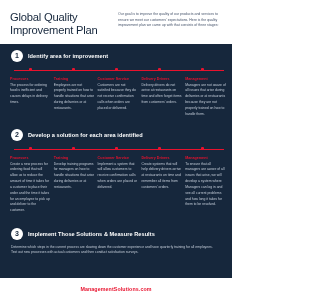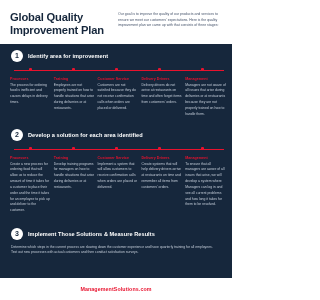--- a/index.html
+++ b/index.html
@@ -9,21 +9,21 @@
     background:#ffffff;
     overflow:hidden;
   }
   .page { width:232px; height:300px; position:relative; background:#ffffff; display:flex; flex-direction:column; }
 
   
   .header { background:#ffffff; padding:9px 10px 7px 10px; display:flex; align-items:flex-start; }
   .title {
     color:#16273c;
     font-size:11.2px;
-    font-weight:bold;
+    font-weight:normal;
     line-height:1.14;
     letter-spacing:-0.2px;
     width:105px;
     flex:0 0 105px;
     padding-top:2px;
   }
   .intro {
     color:#45536a;
     font-size:3.5px;
     line-height:1.62;

